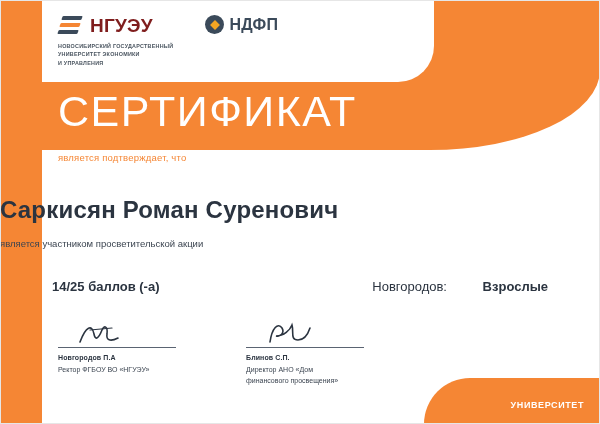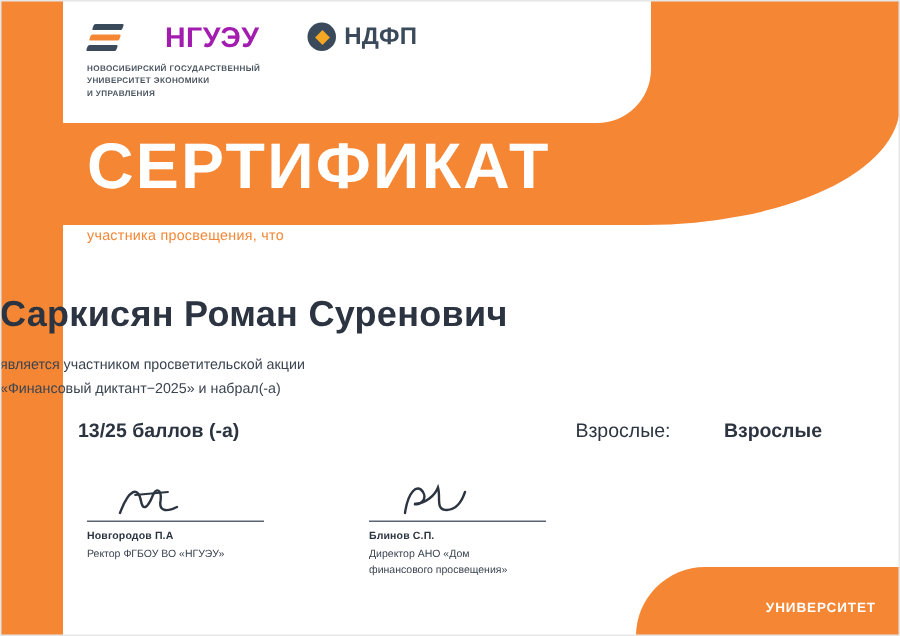--- a/index.html
+++ b/index.html
@@ -122,24 +122,23 @@
     background: #3b4a5a;
     height: 4px;
     border-radius: 1px;
   }
   .nsuem-mark i.b1 { width: 20px; left: 4px; top: 2px; transform: skewX(-20deg); }
   .nsuem-mark i.b2 { width: 20px; left: 2px; top: 9px;  transform: skewX(-20deg); background: #f58634;}
   .nsuem-mark i.b3 { width: 20px; left: 0px; top: 16px; transform: skewX(-20deg); }
   .nsuem-name {
     font-weight: bold;
     font-size: 19px;
-    color: #a21caf;
+    color: #7f1d1d;
     letter-spacing: 0.3px;
     line-height: 1;
-    margin-left: 20px;
   }
   .nsuem-sub {
     margin-top: 6px;
     font-size: 5.4px;
     color: #4a5560;
     line-height: 1.55;
     letter-spacing: 0.25px;
     text-transform: uppercase;
     font-weight: bold;
   }
@@ -171,21 +170,21 @@
     color: #3b4a5a;
     letter-spacing: 0.2px;
   }
 
   
   .title {
     position: absolute;
     left: 58px;
     top: 90px;
     font-size: 43px;
-    font-weight: bold;
+    font-weight: normal;
     color: #ffffff;
     letter-spacing: 1.5px;
     line-height: 1;
   }
 
   .subtitle {
     position: absolute;
     left: 58px;
     top: 152px;
     font-size: 9.5px;
@@ -311,33 +310,32 @@
       </div>
     </div>
     <div class="ndfp-logo">
       <span class="ndfp-mark"></span>
       <span class="ndfp-name">НДФП</span>
     </div>
   </div>
 
   <div class="title">СЕРТИФИКАТ</div>
 
-  <div class="subtitle">участника просвещения, что</div>
+  <div class="subtitle">является подтверждает, что</div>
 
   <div class="recipient">Саркисян Роман Суренович</div>
 
   <div class="desc">
     <div>является участником просветительской акции</div>
-    <div>«Финансовый диктант−2025» и набрал(-а)</div>
   </div>
 
   <div class="score-row">
-    <div class="score">13/25 баллов (-а)</div>
+    <div class="score">14/25 баллов (-а)</div>
     <div class="category">
-      <span>Взрослые:</span>
+      <span>Новгородов:</span>
       <b>Взрослые</b>
     </div>
   </div>
 
   <div class="signatures">
     <div class="sig-block">
       <div class="sig-mark">
         <svg class="sig-svg" width="56" height="26" viewBox="0 0 56 26">
           <path d="M4 22 C10 6, 16 4, 18 14 C19 20, 22 20, 26 10 C28 5, 32 6, 31 14 C30 20, 34 22, 42 18" fill="none" stroke="#2b3440" stroke-width="1.6" stroke-linecap="round"></path>
           <path d="M14 10 L36 8" fill="none" stroke="#2b3440" stroke-width="1.2" stroke-linecap="round"></path>

